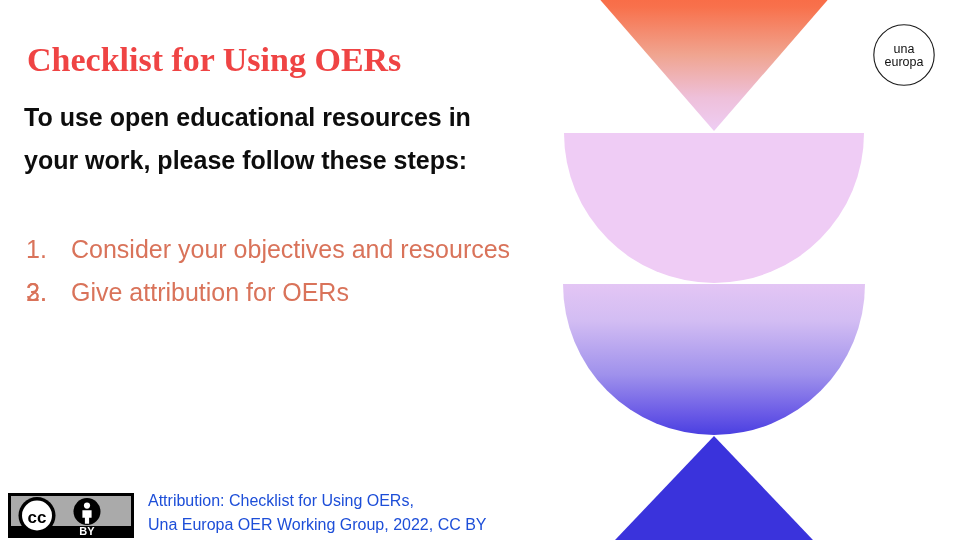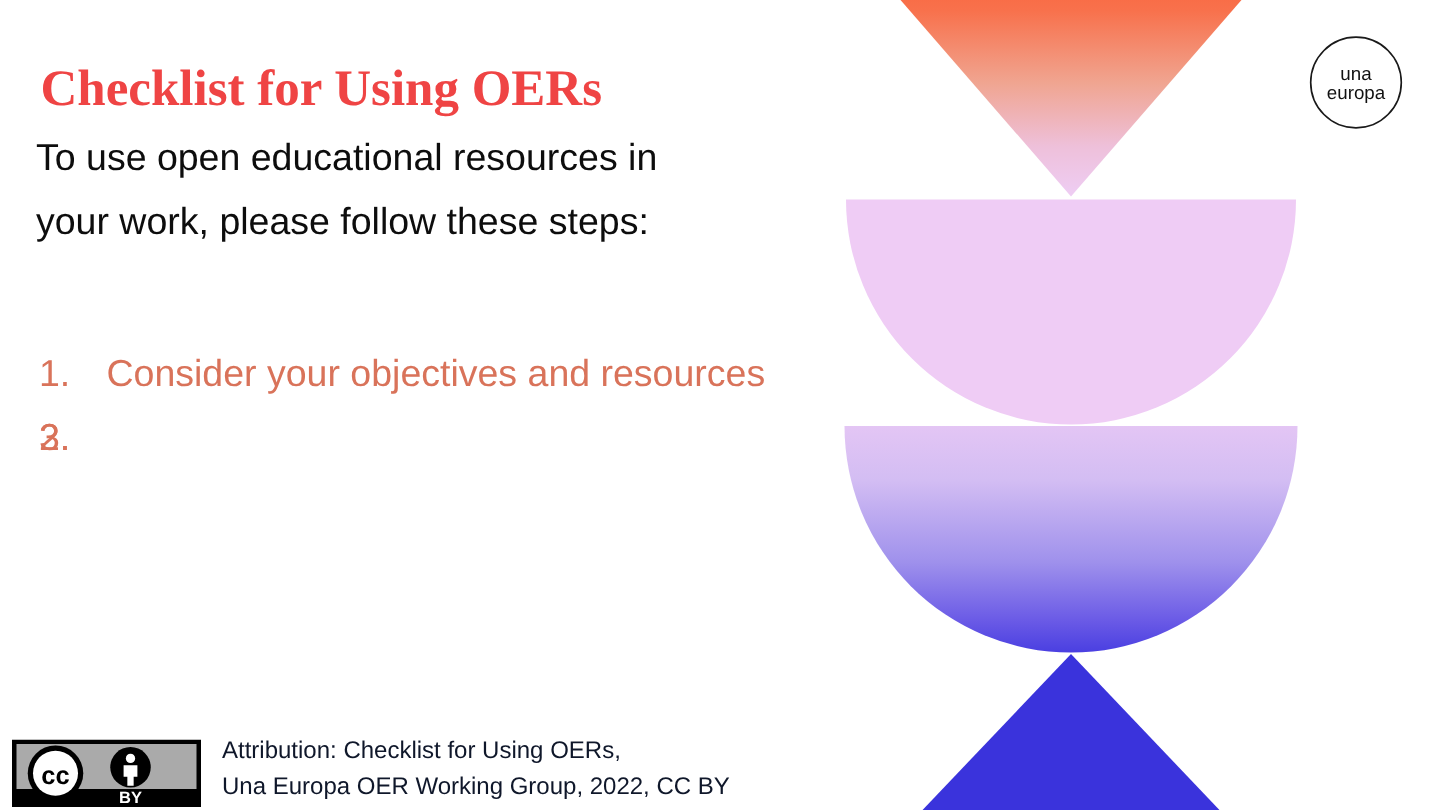--- a/index.html
+++ b/index.html
@@ -37,25 +37,26 @@
     font-weight: bold;
     font-size: 34px;
     line-height: 42px;
     color: #ef4444;
     letter-spacing: 0px;
   }
 
   #intro-text {
     position: absolute;
     left: 24px;
-    top: 84px;
+    top: 96px;
     width: 540px;
     font-size: 25px;
     line-height: 43px;
     color: #0d0d0d;
+    font-weight: bold;
   }
   #intro-text .line { display: block; white-space: nowrap; }
 
   #steps-list {
     position: absolute;
     left: 24px;
     top: 228px;
     width: 530px;
     margin: 0;
     padding: 0;
@@ -88,21 +89,21 @@
   #cc-badge {
     width: 126px;
     height: 45px;
     flex: 0 0 auto;
     margin-top: 4px;
   }
   #attribution-text {
     margin-left: 14px;
     font-size: 16px;
     line-height: 24px;
-    color: #0f172a;
+    color: #1d4ed8;
   }
   #attribution-text .line { display: block; white-space: nowrap; }
 
   
   #una-europa-logo {
     position: absolute;
     left: 872px;
     top: 23px;
     width: 64px;
     height: 64px;
@@ -167,20 +168,21 @@
   <ol id="steps-list">
     <li>
       <span class="num">1.</span>
       <span class="txt">Consider your objectives and resources</span>
     </li>
     <li>
       <span class="num">2.</span>
     </li>
     <li>
       <span class="num">3.</span>
+      <span class="txt">Give attribution for OERs</span>
     </li>
   </ol>
 
   <div id="attribution-block">
 
     <svg id="cc-badge" viewBox="0 0 126 45" xmlns="http://www.w3.org/2000/svg">
 
       <rect x="0" y="0" width="126" height="45" fill="#000000"></rect>
 
       <rect x="3" y="3" width="120" height="30" fill="#aaaaaa"></rect>

